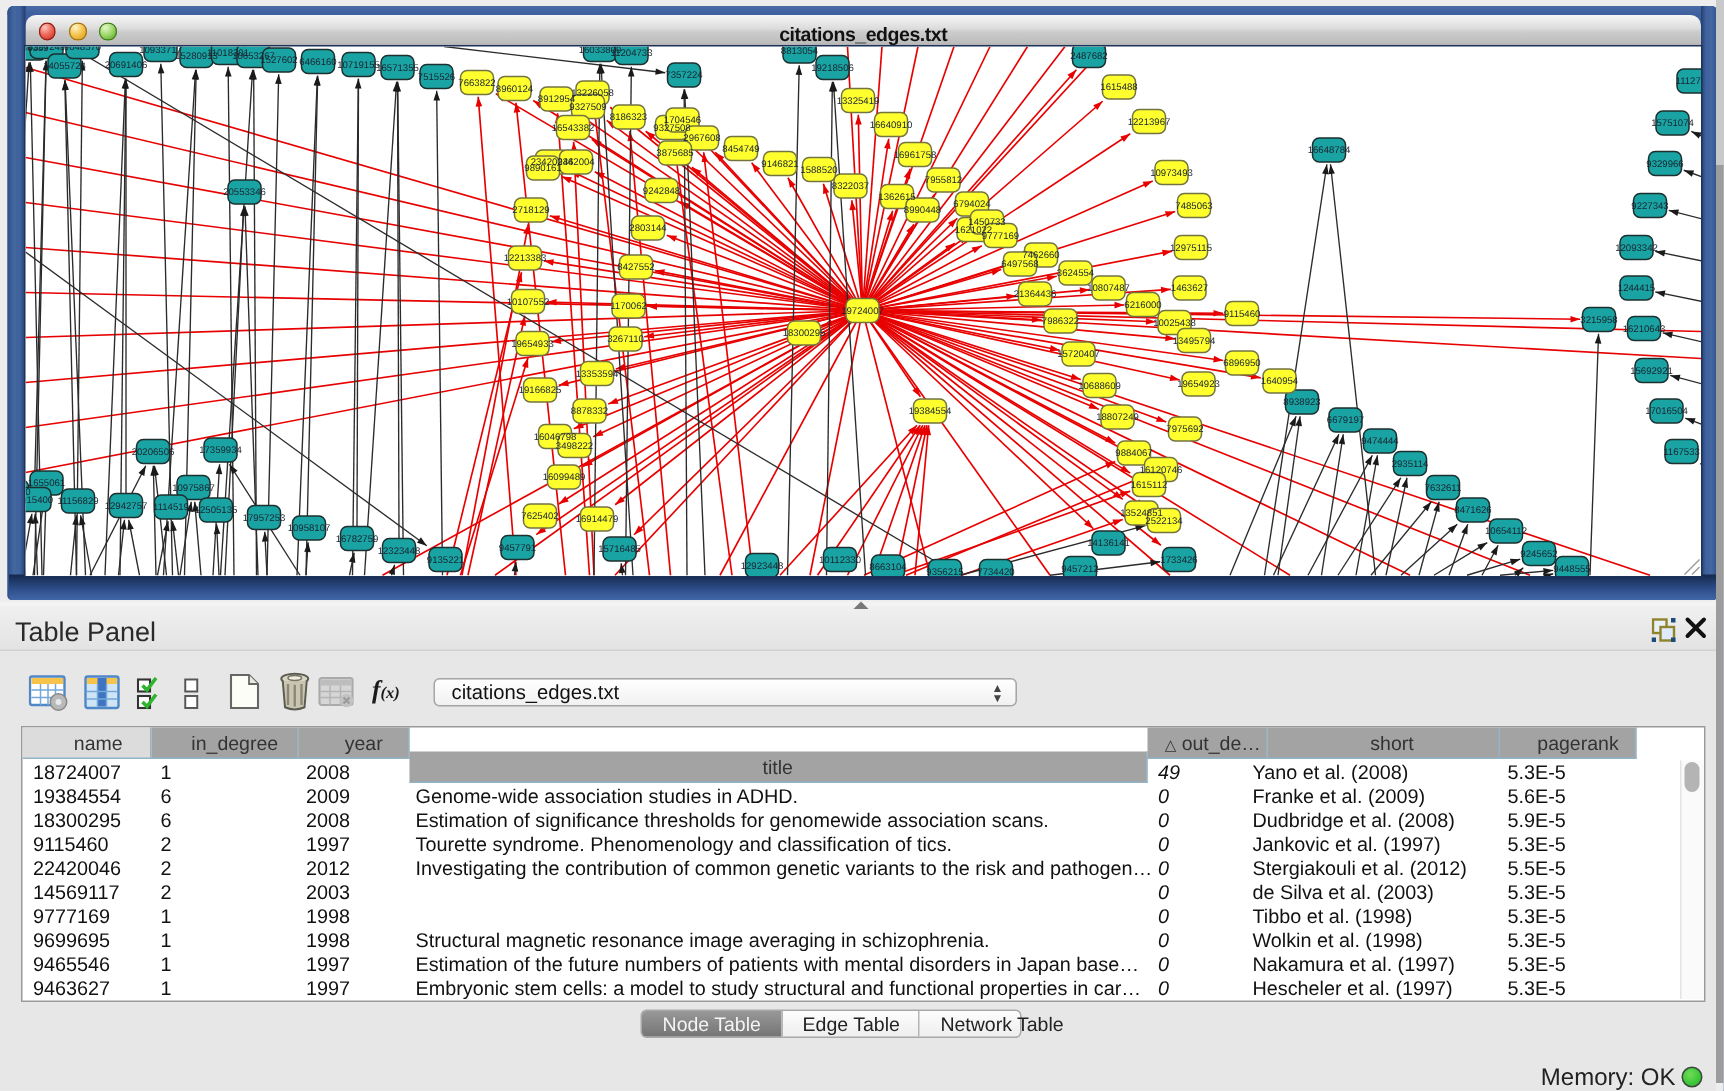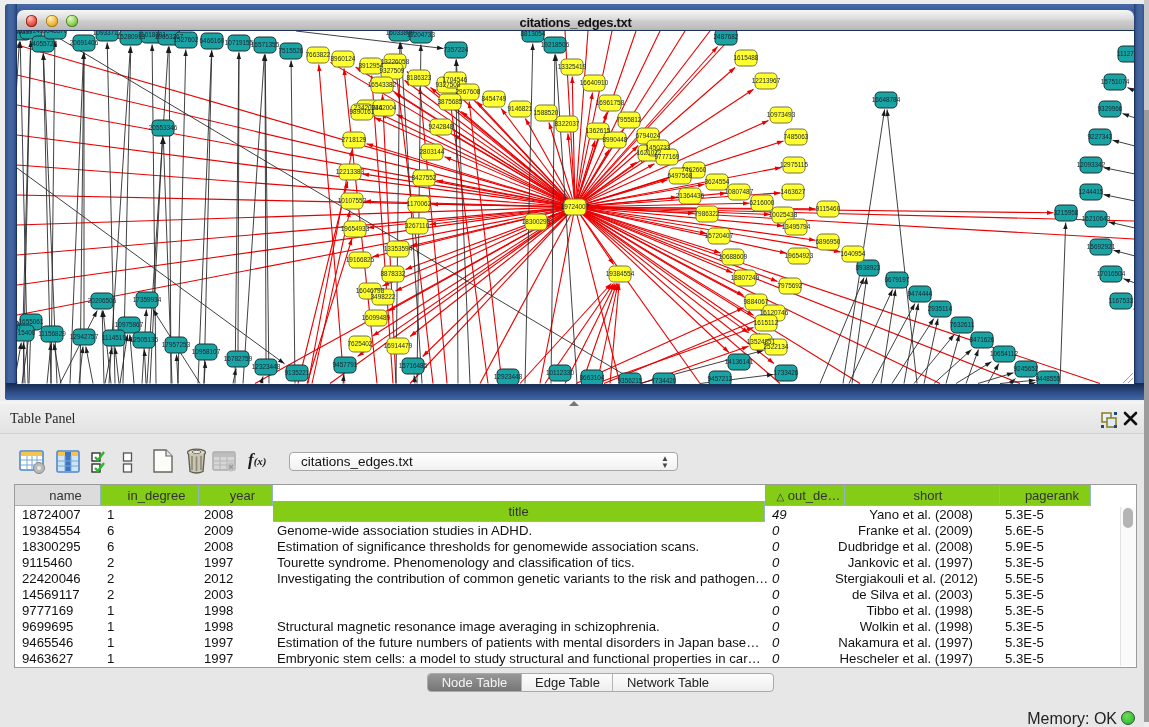--- a/index.html
+++ b/index.html
@@ -21,39 +21,39 @@
 #tlr{left:8.8px;background:radial-gradient(circle at 35% 28%,#ffc8c0,#ee6f60 40%,#d63c2e 75%,#9e261b);box-shadow:0 0 0 0.8px #8c2018 inset;}
 #tly{left:29px;background:radial-gradient(circle at 35% 28%,#fff3c8,#f3c34c 45%,#dfa125 78%,#a3741a);box-shadow:0 0 0 0.8px #9b7017 inset;}
 #tlg{left:49.4px;background:radial-gradient(circle at 35% 28%,#e4f7c8,#9ed86a 45%,#67b037 78%,#477d22);box-shadow:0 0 0 0.8px #45791f inset;}
 #canvas{position:absolute;left:12px;top:27px;width:1117px;height:353px;
  background:#fff;overflow:hidden;box-shadow:0 0 0 1px #1d3258;}
 #rstrip1{position:absolute;left:1144px;top:0;width:5px;height:110px;background:#c9c9c9;}
 #rstrip2{position:absolute;left:1144px;top:110px;width:5px;height:612px;background:#9c9c9c;}
 #tp{position:absolute;left:0;top:401px;width:1144px;height:326px;background:#e7e7e7;}
 #tph{position:absolute;left:0;top:3px;box-shadow:0 -3px 0 #f3f3f3;width:100%;height:29px;
  background:linear-gradient(#f0f0f0,#e3e3e3);border-bottom:1px solid #d2d2d2;}
-#tph .t{position:absolute;left:10px;top:7px;font-size:14px;color:#2a2a2a;font-family:Liberation Serif, serif;}
+#tph .t{position:absolute;left:10px;top:7px;font-size:18px;color:#2a2a2a;}
 #splitnub{position:absolute;left:569px;top:0px;width:0;height:0;
  border-left:5px solid transparent;border-right:5px solid transparent;border-bottom:5px solid #777;}
 #toolbar{position:absolute;left:0;top:33px;width:100%;height:50px;}
 #combo{position:absolute;left:289px;top:51px;width:389px;height:19px;background:linear-gradient(#fff,#f1f1f1);
  border:1px solid #a6a6a6;border-radius:4px;box-sizing:border-box;font-size:13.5px;color:#111;
  line-height:17px;padding-left:11px;}
 #combo .arr{position:absolute;right:8px;top:2px;font-size:8px;color:#444;line-height:7px;}
 #tblwrap{position:absolute;left:14px;top:484px;width:1121px;height:182px;background:#fff;
  border:1px solid #9a9a9a;box-sizing:content-box;}
-.th{position:absolute;top:0;height:21px;background:#84cc16;border-right:1px solid #92b4c6;
+.th{position:absolute;top:0;height:21px;background:#a3a3a3;border-right:1px solid #92b4c6;
  border-bottom:1px solid #92b4c6;text-align:center;font-size:13px;color:#333;line-height:21px;box-sizing:border-box;}
 .tr{position:absolute;left:0;width:1105px;height:16px;font-size:13.2px;color:#111;line-height:16px;white-space:nowrap;}
 .tr span{position:absolute;top:0;}
 .c1{left:7px;} .c2{left:92px;} .c3{left:189px;} .c4{left:262px;}
-.c5{left:757px;font-style:italic;} .c6{left:820px;width:138px;text-align:right;} .c7{left:990px;}
+.c5{left:757px;font-style:italic;} .c6{left:820px;width:138px;text-align:left;} .c7{left:990px;}
 #vsb{position:absolute;left:1105px;top:22px;width:15px;height:159px;background:#fafafa;border-left:1px solid #e3e3e3;}
 #vsb .th2{position:absolute;left:2px;top:1px;width:10px;height:20px;border-radius:5px;background:#b4b4b4;}
-#tabs{position:absolute;left:427px;top:673px;width:347px;height:19px;border:1px solid #a9a9a9;
+#tabs{position:absolute;left:427px;top:673px;width:254px;height:19px;border:1px solid #a9a9a9;
  border-radius:4px;background:linear-gradient(#fdfdfd,#eee);box-sizing:border-box;font-size:13px;padding-left:44px;}
 #tabs span{position:absolute;top:0;height:17px;line-height:17px;text-align:center;color:#222;}
 #tabs .sel{background:linear-gradient(#989898,#757575);color:#f4f4f4;border-radius:3px 0 0 3px;}
 #mem{position:absolute;right:32px;top:710px;font-size:16px;color:#222;}
 #memdot{position:absolute;left:1121px;top:711px;width:12px;height:12px;border-radius:50%;
  background:radial-gradient(circle at 40% 35%,#6fdc55,#3cc63a 60%,#2eae2e);border:1.3px solid #3a4a3a;}
 .icon{position:absolute;top:0;}
 </style></head><body>
 <div id="frame">
     <div class="bt"></div>

